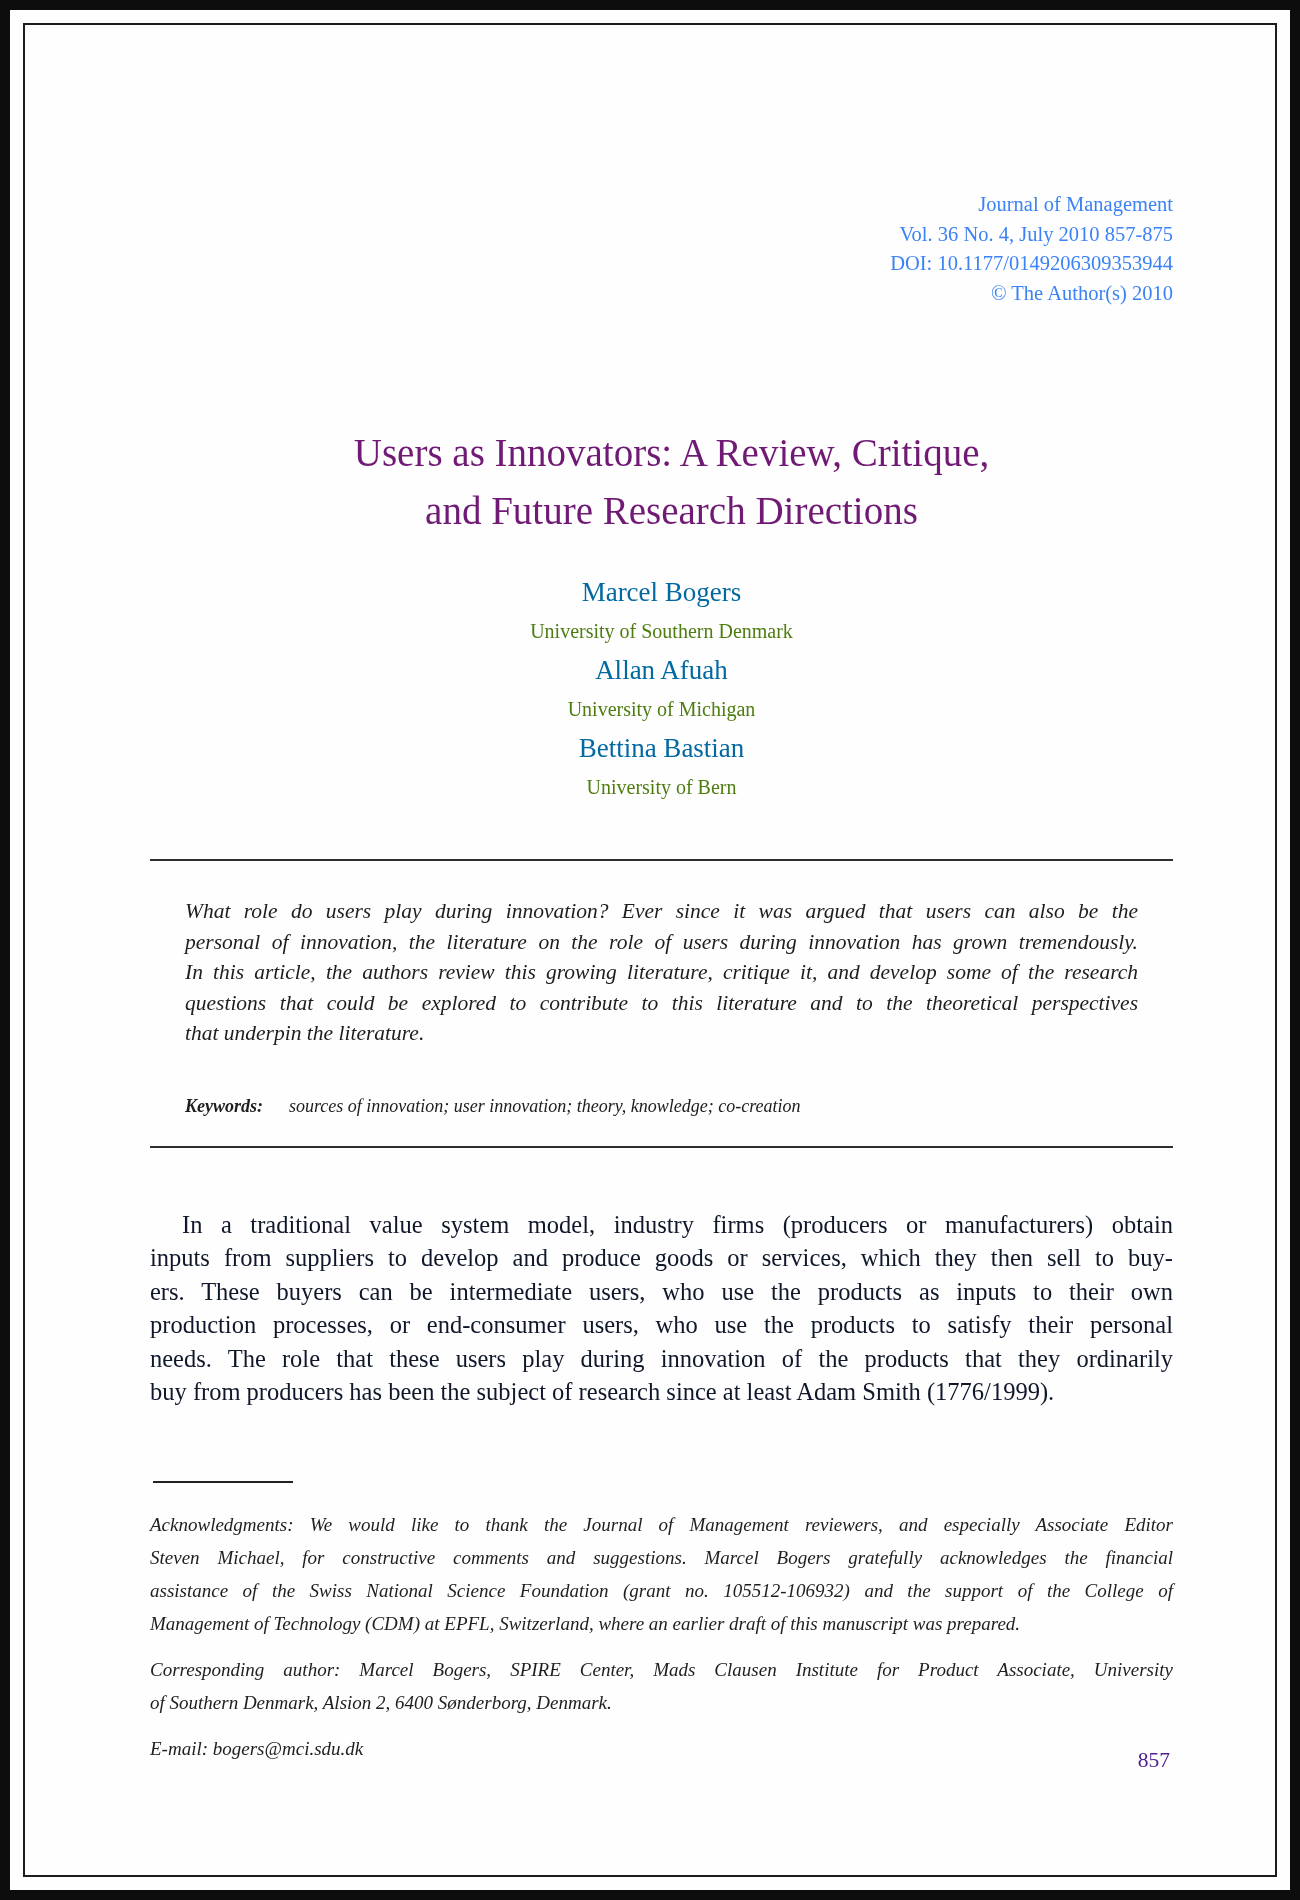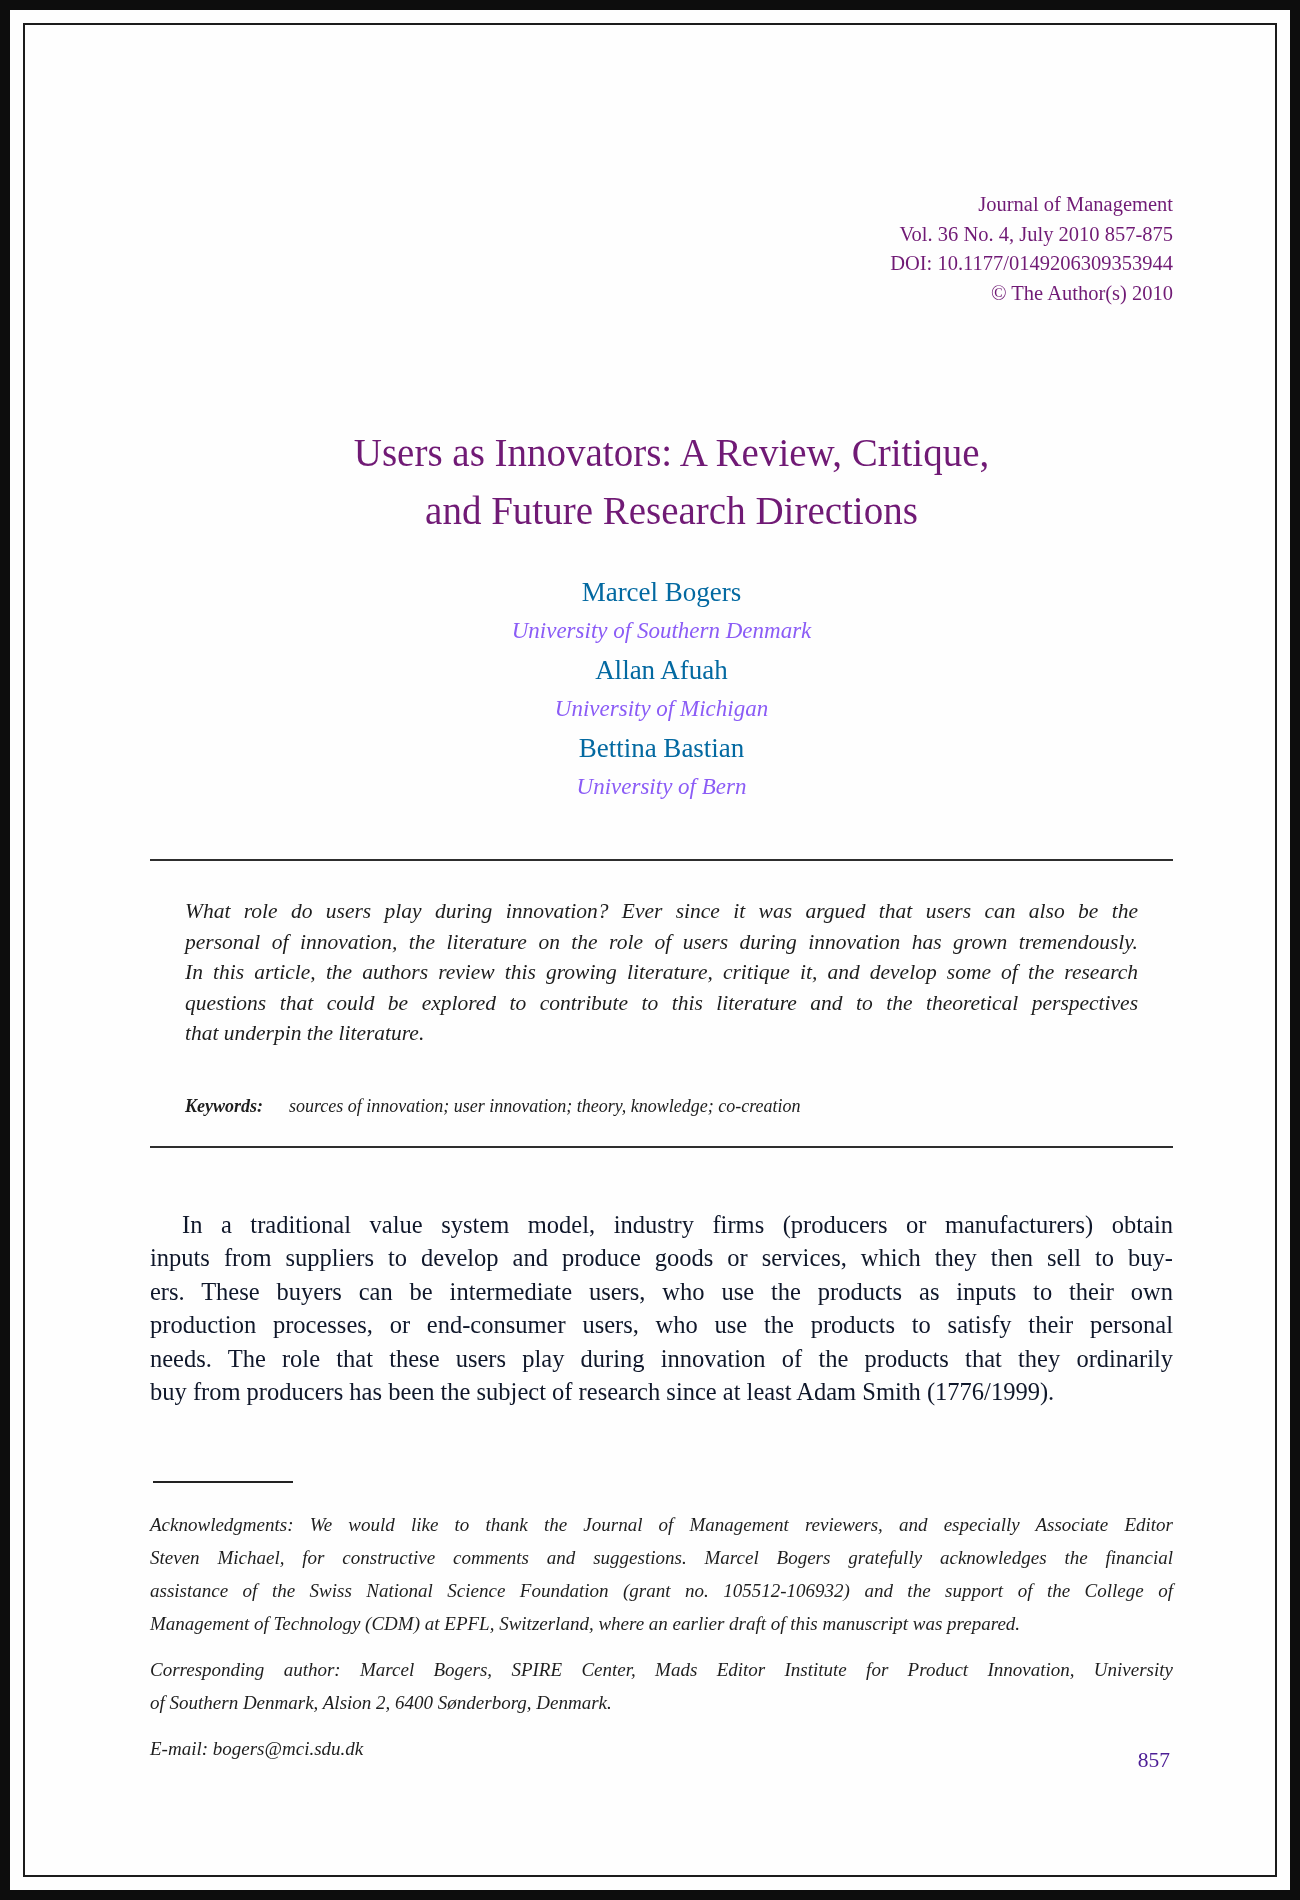--- a/index.html
+++ b/index.html
@@ -33,21 +33,21 @@
     width: 1023px;
     height: 100%;
   }
   .journal-header {
     position: absolute;
     top: 180px;
     right: 0;
     text-align: right;
     font-size: 20.5px;
     line-height: 29.5px;
-    color: #701a75;
+    color: #3b82f6;
   }
   .title {
     position: absolute;
     top: 404px;
     left: 0;
     width: 100%;
     margin: 10px;
     text-align: center;
     font-size: 39px;
     line-height: 58px;
@@ -60,24 +60,23 @@
     left: 0;
     width: 100%;
     text-align: center;
   }
   .author-name {
     font-size: 27px;
     line-height: 40px;
     color: #0369a1;
   }
   .author-affil {
-    font-size: 23px;
+    font-size: 20px;
     line-height: 38px;
-    font-style: italic;
-    color: #8b5cf6;
+    color: #4d7c0f;
   }
   .rule {
     position: absolute;
     left: 0;
     width: 100%;
     border: none;
     border-top: 2px solid #2e2e2e;
     margin: 0;
   }
   .rule-top { top: 849px; }
@@ -203,21 +202,21 @@
 
     <hr class="footnote-rule">
 
     <div class="fn fn-ack">
         <div class="line">Acknowledgments: We would like to thank the Journal of Management reviewers, and especially Associate Editor</div>
         <div class="line">Steven Michael, for constructive comments and suggestions. Marcel Bogers gratefully acknowledges the financial</div>
         <div class="line">assistance of the Swiss National Science Foundation (grant no. 105512-106932) and the support of the College of</div>
         <div class="line last">Management of Technology (CDM) at EPFL, Switzerland, where an earlier draft of this manuscript was prepared.</div>
       </div>
     <div class="fn fn-corr">
-        <div class="line">Corresponding author: Marcel Bogers, SPIRE Center, Mads Editor Institute for Product Innovation, University</div>
+        <div class="line">Corresponding author: Marcel Bogers, SPIRE Center, Mads Clausen Institute for Product Associate, University</div>
         <div class="line last">of Southern Denmark, Alsion 2, 6400 Sønderborg, Denmark.</div>
       </div>
     <div class="fn fn-email">E-mail: bogers@mci.sdu.dk</div>
 
     <div class="page-number">857</div>
 
   </div>
 </div>
 
 </body></html>

